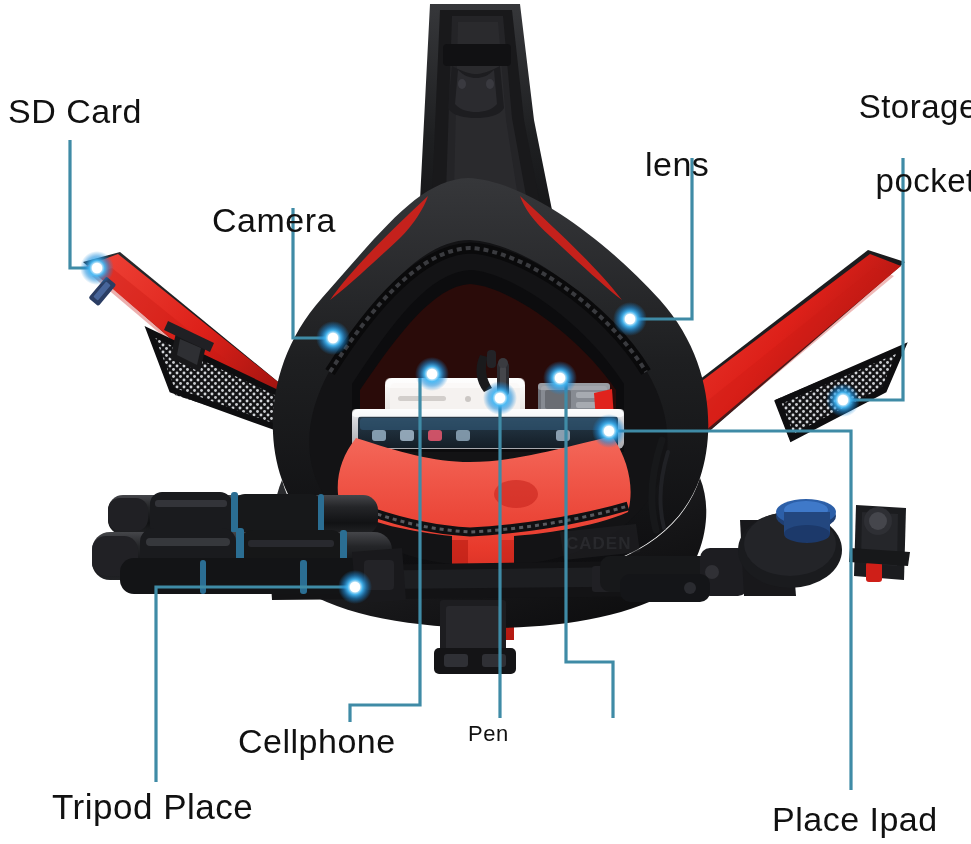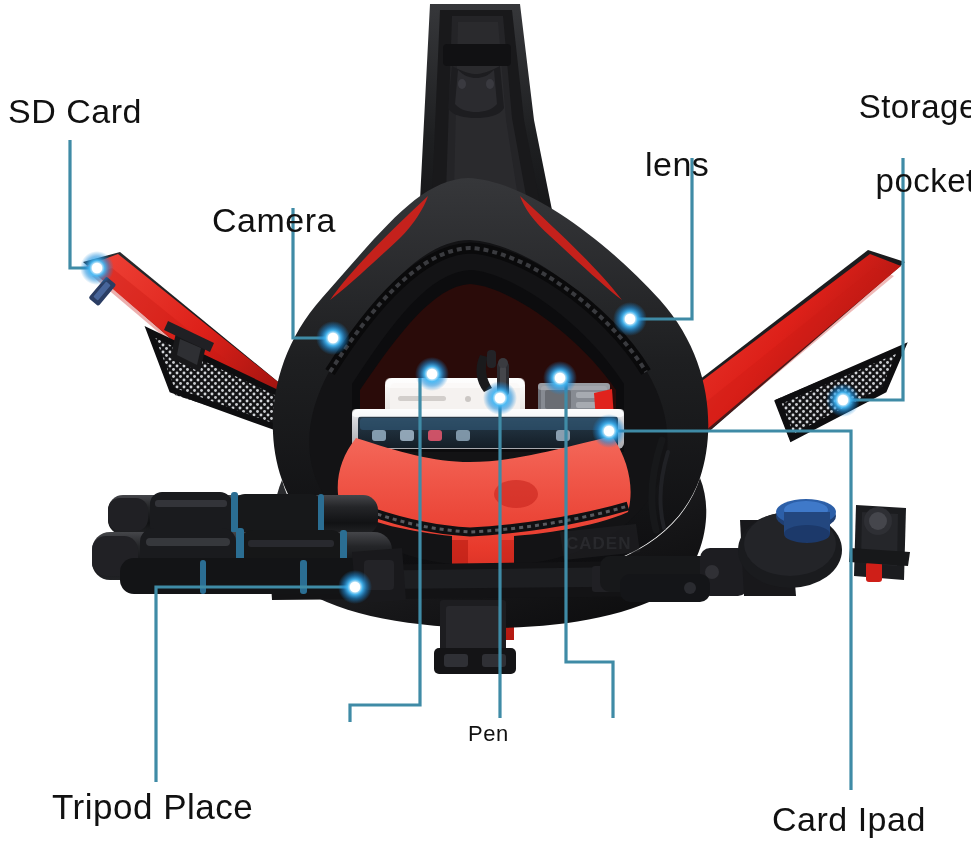--- a/index.html
+++ b/index.html
@@ -381,16 +381,17 @@
   </svg>
 
   <div class="label l-sd">SD Card</div>
   <div class="label l-camera">Camera</div>
   <div class="label l-lens">lens</div>
   <div class="label l-storage">
     <span class="l1">Storage</span>
     <span class="l2">pocket</span>
   </div>
   <div class="label l-tripod">Tripod Place</div>
+  <div class="label l-cell">Cellphone</div>
   <div class="label l-pen">Pen</div>
-  <div class="label l-ipad">Card Ipad</div>
+  <div class="label l-ipad">Place Ipad</div>
 
 </div>
 
 </body></html>

